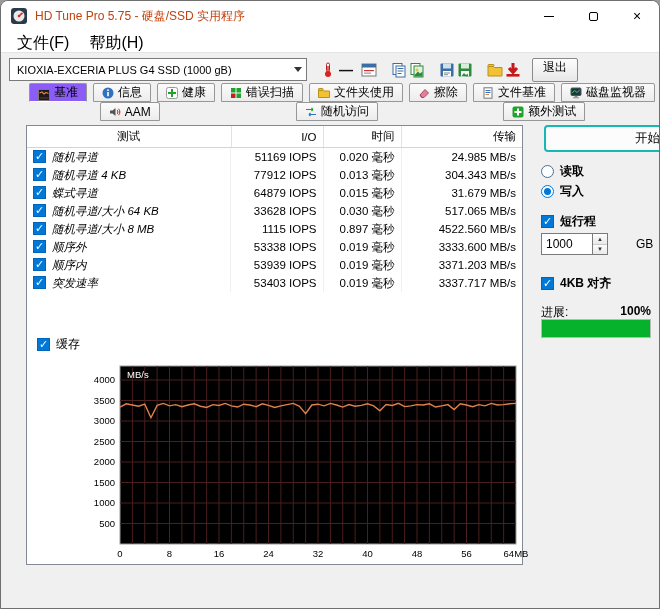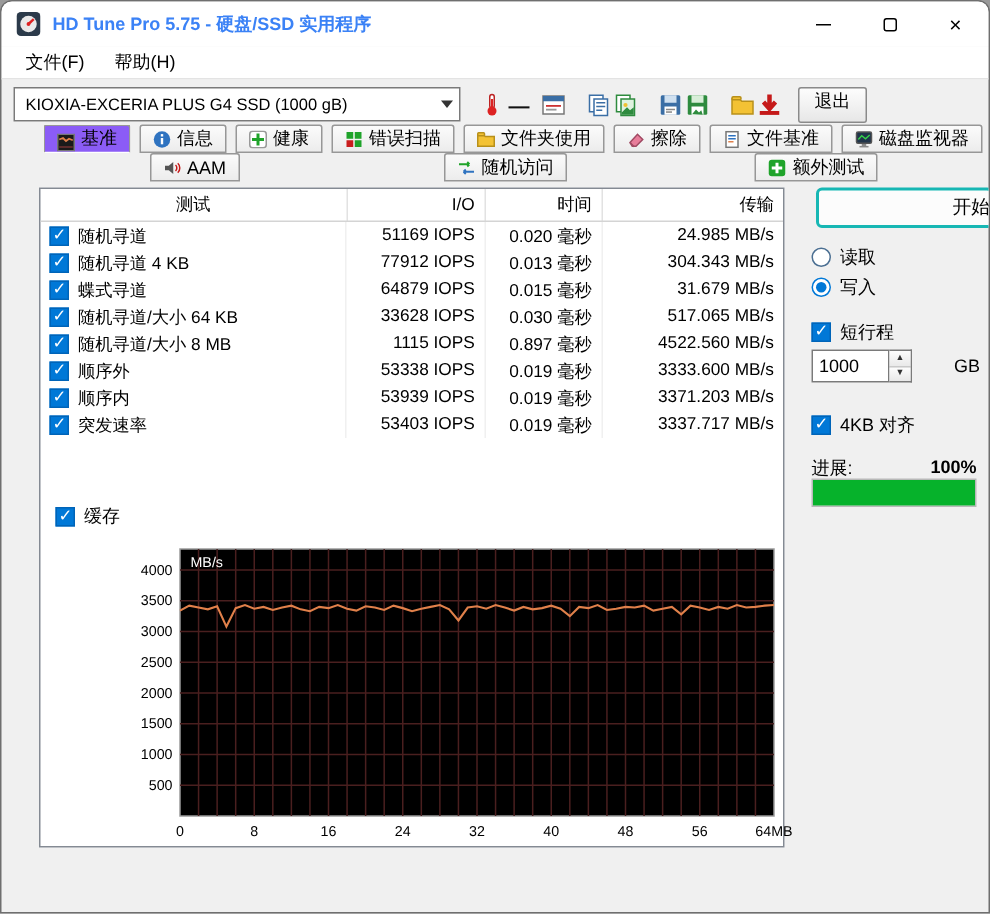--- a/index.html
+++ b/index.html
@@ -4,30 +4,30 @@
 <style>
   * { margin:0; padding:0; box-sizing:border-box; }
   html,body { font-family:"Liberation Sans","DejaVu Sans",sans-serif; background:#9a9a9a; }
   .window { position:relative; width:660px; height:609px; background:#f0f0f0;
             border:1px solid #6f6f6f; border-radius:8px 8px 0 0; overflow:hidden; }
 
   
   .titlebar { position:absolute; top:0; left:0; right:0; height:30px; background:#fff;
               display:flex; align-items:center; }
   .titlebar .app-icon { margin:0 8px 0 10px; width:16px; height:16px; flex:none; }
-  .title-text { font-size:12px; color:#3b82f6;font-weight:bold; }
+  .title-text { font-size:12px; color:#c2410c; }
   .win-btns { margin-left:auto; display:flex; height:100%; }
   .win-btn { width:44px; height:100%; display:flex; align-items:center; justify-content:center; cursor:default; }
   .glyph-min { width:10px; height:1px; background:#000; display:block; }
   .glyph-max { width:9px; height:9px; border:1px solid #000; border-radius:2px; display:block; }
   .glyph-close { font-size:14px; line-height:1; color:#000; }
 
   
   .menubar { position:absolute; top:30px; left:0; right:0; height:22px; background:#fff;
-             display:flex; align-items:flex-start; gap:4px; padding-left:8px; border-bottom:1px solid #e3e3e3; font-size:12px; }
+             display:flex; align-items:flex-start; gap:4px; padding-left:8px; border-bottom:1px solid #e3e3e3; font-size:16px; }
   .menu-item { padding:2px 8px; }
 
   
   .toolbar { position:absolute; top:53px; left:0; right:0; height:31px; display:flex; align-items:center; padding-left:8px; }
   .combo { width:298px; height:23px; background:#fff; border:1px solid #7a7a7a; display:flex; align-items:center;
            font-size:11px; padding:0 4px 0 7px; }
   .combo .combo-text { flex:1; white-space:nowrap; overflow:hidden; }
   .combo-arrow { width:0; height:0; border-left:4px solid transparent; border-right:4px solid transparent;
                  border-top:5px solid #333; margin-left:4px; }
   .tbicon { width:18px; height:18px; display:flex; align-items:center; justify-content:center; flex:none; }
@@ -50,35 +50,35 @@
   
   .panel { position:absolute; left:25px; top:124px; width:497px; height:440px; background:#fff; border:1px solid #848a93; }
 
   table.results { width:100%; border-collapse:collapse; font-size:11.5px; table-layout:fixed; }
   table.results th { font-weight:normal; padding:3px 6px; border-bottom:1px solid #d4d4d4; border-right:1px solid #e2e2e2; }
   table.results th:last-child { border-right:none; }
   table.results td { padding:1.5px 6px; border-right:1px solid #f0f0f0; }
   table.results td:last-child { border-right:none; }
   .col-test { width:200px; text-align:center; }
   .col-num  { text-align:right; }
-  td.c-test { display:flex; align-items:center; }
+  td.c-test { display:flex; align-items:flex-start;font-style:italic; }
 
   .cb { display:inline-block; width:13px; height:13px; background:#0078d7; border:1px solid #0064b8;
         position:relative; margin-right:6px; vertical-align:-2px; flex:none; }
   .cb::after { content:"✓"; position:absolute; left:1px; top:-1px; color:#fff; font-size:11px; line-height:13px; }
 
   .cache-row { position:absolute; left:10px; top:210px; display:flex; align-items:center; font-size:12px; }
 
   .chart-wrap { position:absolute; left:30px; top:234px; }
   .chart-wrap svg { overflow:visible; font-family:inherit; }
 
   
   .start-btn { position:absolute; left:543px; top:124px; width:118px; height:27px; background:#fcfcfc;
                border:2px solid #17b7b4; border-radius:4px; font-size:12.5px; display:flex; align-items:center; justify-content:flex-end; }
-  .side-item { position:absolute; left:540px; display:flex; align-items:center; font-size:12px; }
+  .side-item { position:absolute; left:540px; display:flex; align-items:center; font-size:12px;font-weight:bold; }
   .radio { width:13px; height:13px; border:1px solid #4b6f92; border-radius:50%; background:#fff; margin-right:6px; position:relative; flex:none; }
   .radio.sel { border-color:#0078d7; }
   .radio.sel::after { content:""; position:absolute; left:2px; top:2px; width:7px; height:7px; border-radius:50%; background:#0078d7; }
   .cap-box { position:absolute; left:540px; top:232px; display:flex; align-items:center; }
   .cap-input { width:52px; height:22px; border:1px solid #7a7a7a; font-size:12px; padding:0 4px; font-family:inherit; background:#fff; }
   .spinner { display:flex; flex-direction:column; width:15px; height:22px; border:1px solid #7a7a7a; border-left:none; }
   .spin-btn { flex:1; font-size:6px; line-height:1; display:flex; align-items:center; justify-content:center;
               background:linear-gradient(#fdfdfd,#e9e9e9); color:#333; }
   .spin-btn + .spin-btn { border-top:1px solid #c9c9c9; }
   .cap-unit { margin-left:28px; font-size:12px; }

